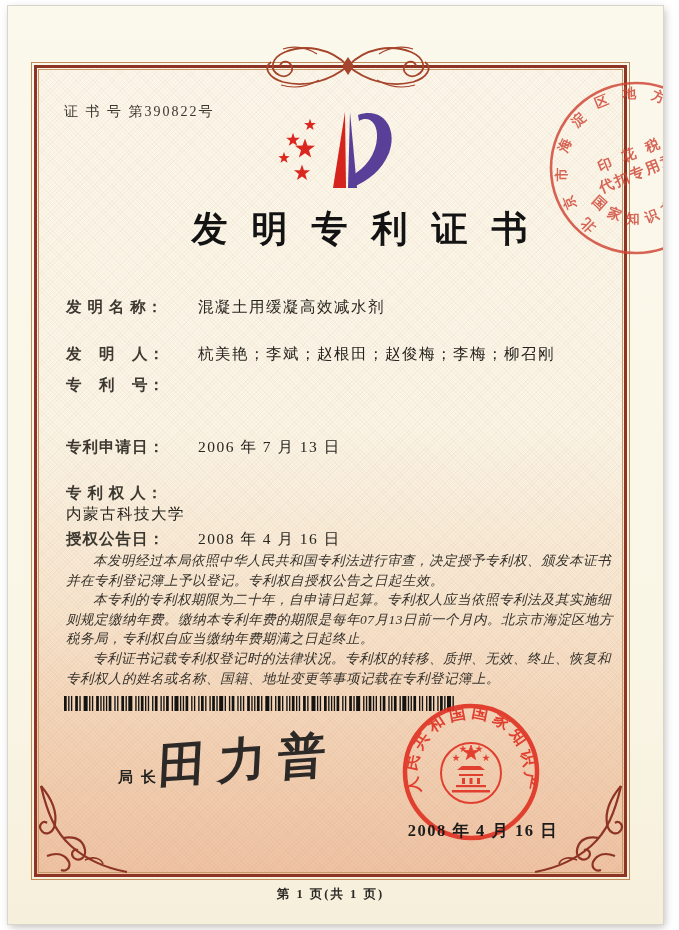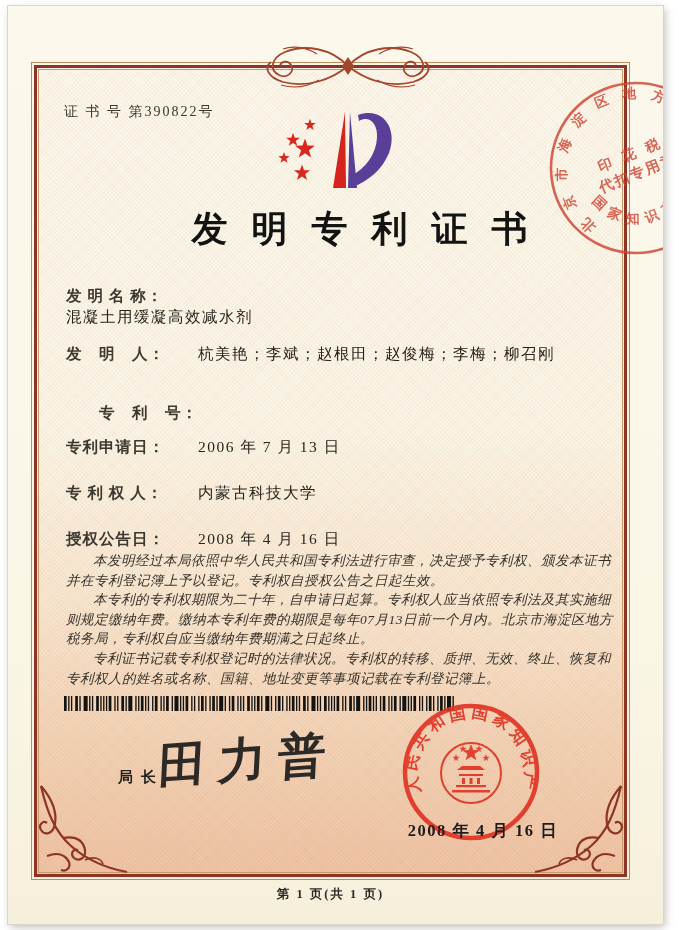--- a/index.html
+++ b/index.html
@@ -121,36 +121,36 @@
       <use href="#star" transform="translate(35,59) scale(1.05)"></use>
       <use href="#star" transform="translate(32,83) scale(0.85)"></use>
     </g>
     <polygon points="75,22 63,98 76,98" fill="#d5241e"></polygon>
     <polygon points="80,22 78,98 87,98" fill="#5a3f99"></polygon>
     <path d="M88,25 C114,16 128,40 119,63 C112,80 98,91 83,97 L81,86 C96,78 106,64 107,48 C108,33 99,25 89,31 Z" fill="#5a3f99"></path>
   </svg>
 
   <div class="title">发明专利证书</div>
 
-  <div class="field-row" style="top:280px;flex-direction:column;">
+  <div class="field-row" style="top:291px;">
     <span class="field-label">发 明 名 称：</span>
     <span class="field-value">混凝土用缓凝高效减水剂</span>
   </div>
   <div class="field-row" style="top:338px;">
     <span class="field-label">发　明　人：</span>
     <span class="field-value">杭美艳；李斌；赵根田；赵俊梅；李梅；柳召刚</span>
   </div>
-  <div class="field-row" style="top:397px;text-align:right;">
+  <div class="field-row" style="top:369px;">
     <span class="field-label">专　利　号：</span>
   </div>
   <div class="field-row" style="top:431px;">
     <span class="field-label">专利申请日：</span>
     <span class="field-value">2006 年 7 月 13 日</span>
   </div>
-  <div class="field-row" style="top:477px;">
+  <div class="field-row" style="top:477px;flex-direction:column;">
     <span class="field-label">专 利 权 人：</span>
     <span class="field-value">内蒙古科技大学</span>
   </div>
   <div class="field-row" style="top:523px;">
     <span class="field-label">授权公告日：</span>
     <span class="field-value">2008 年 4 月 16 日</span>
   </div>
 
   <div class="body-text">
     <p>本发明经过本局依照中华人民共和国专利法进行审查，决定授予专利权、颁发本证书并在专利登记簿上予以登记。专利权自授权公告之日起生效。</p>

